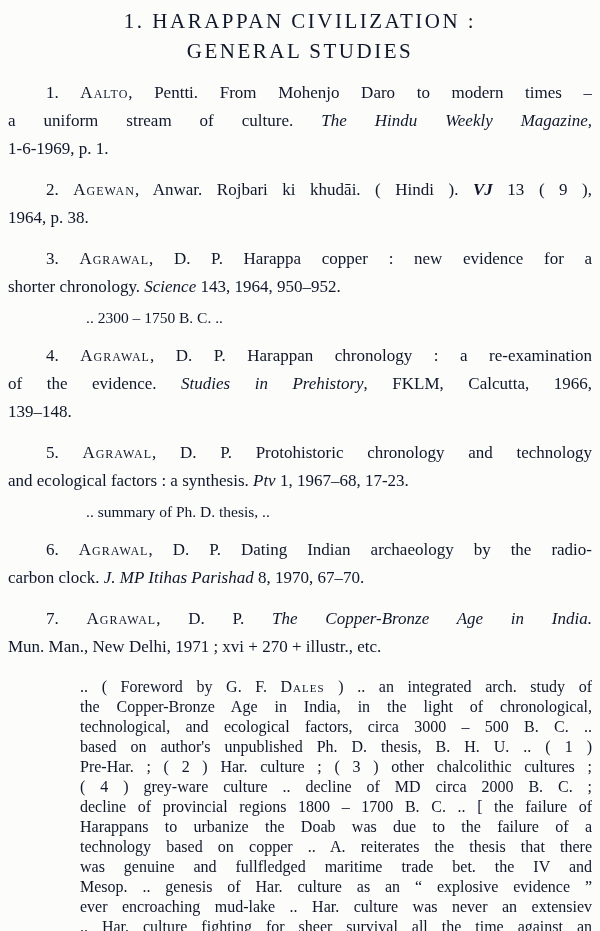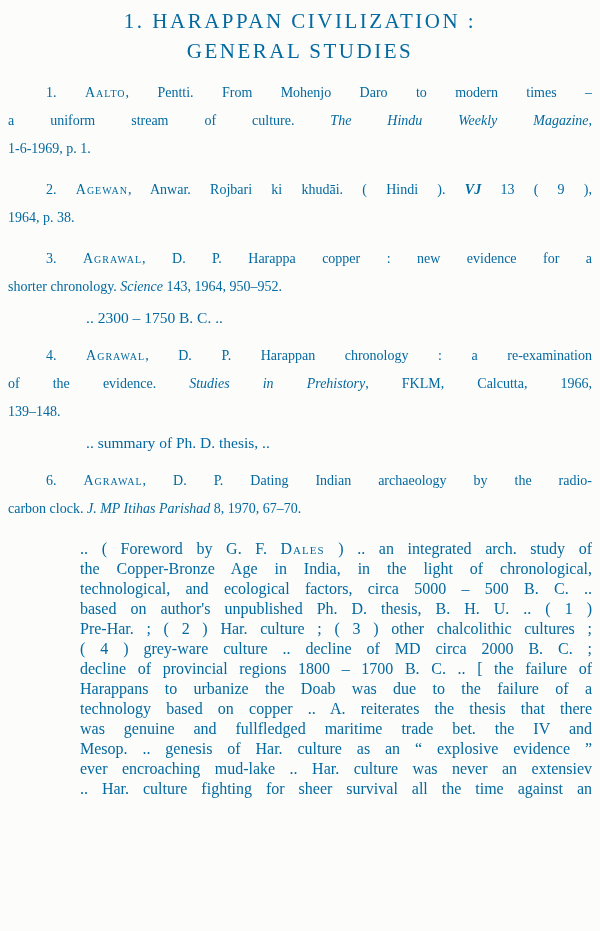--- a/index.html
+++ b/index.html
@@ -6,35 +6,35 @@
     margin: 0; padding: 0;
     width: 600px; height: 931px;
     overflow: hidden;
     background: #fcfcfa;
   }
   .page {
     box-sizing: border-box;
     width: 600px; height: 931px;
     padding: 6px 8px 0 8px;
     font-family: "Liberation Serif", "DejaVu Serif", serif;
-    color: #0369a1;
+    color: #0f172a;
     overflow: hidden;
   }
   .title-block { margin: 0 0 2px 0; }
   .title-line {
     height: 30px; line-height: 30px;
     text-align: center;
     font-size: 21px;
     letter-spacing: 2.5px;
     white-space: nowrap;
   }
   .entry { margin-top: 13px; }
   .entry .line {
     height: 28px; line-height: 28px;
-    font-size: 14px;
+    font-size: 17px;
     overflow: hidden;
   }
   .note { margin-top: 6px; }
   .note .line {
     padding-left: 78px;
     height: 22px; line-height: 22px;
     font-size: 15.5px;
     overflow: hidden;
   }
   .annot { margin-top: 16px; margin-left: 72px; }
@@ -74,31 +74,39 @@
         <div class="line"><span>shorter chronology.  </span><span class="i">Science</span><span> 143, 1964, 950–952.</span></div>
       </div>
       <div class="note">
         <div class="line"><span>.. 2300 – 1750 B. C. ..</span></div>
       </div>
       <div class="entry">
         <div class="line j ind"><span>4. </span><span class="sc">Agrawal</span><span>, D. P. Harappan chronology : a re-examination</span></div>
         <div class="line j"><span>of the evidence. </span><span class="i">Studies in Prehistory</span><span>, FKLM, Calcutta, 1966,</span></div>
         <div class="line"><span>139–148.</span></div>
       </div>
+      <div class="entry">
+        <div class="line j ind"><span>5. </span><span class="sc">Agrawal</span><span>, D. P. Protohistoric chronology and technology</span></div>
+        <div class="line"><span>and ecological factors : a synthesis.  </span><span class="i">Ptv</span><span> 1, 1967–68, 17-23.</span></div>
+      </div>
       <div class="note">
         <div class="line"><span>.. summary of Ph. D. thesis, ..</span></div>
       </div>
       <div class="entry">
         <div class="line j ind"><span>6. </span><span class="sc">Agrawal</span><span>, D. P. Dating Indian archaeology by the radio-</span></div>
         <div class="line"><span>carbon clock.  </span><span class="i">J. MP Itihas Parishad</span><span> 8, 1970, 67–70.</span></div>
       </div>
+      <div class="entry">
+        <div class="line j ind"><span>7. </span><span class="sc">Agrawal</span><span>, D. P. </span><span class="i">The Copper-Bronze Age in India.</span></div>
+        <div class="line"><span>Mun. Man., New Delhi, 1971 ; xvi + 270 + illustr., etc.</span></div>
+      </div>
       <div class="annot">
         <div class="line j"><span>.. ( Foreword by G. F. </span><span class="sc">Dales</span><span> ) .. an integrated arch. study of</span></div>
         <div class="line j"><span>the Copper-Bronze Age in India, in the light of chronological,</span></div>
-        <div class="line j"><span>technological, and ecological factors, circa 5000 – 500 B. C. ..</span></div>
+        <div class="line j"><span>technological, and ecological factors, circa 3000 – 500 B. C. ..</span></div>
         <div class="line j"><span>based on author's unpublished Ph. D. thesis, B. H. U. .. ( 1 )</span></div>
         <div class="line j"><span>Pre-Har. ; ( 2 ) Har. culture ; ( 3 ) other chalcolithic cultures ;</span></div>
         <div class="line j"><span>( 4 ) grey-ware culture .. decline of MD circa 2000 B. C. ;</span></div>
         <div class="line j"><span>decline of provincial regions 1800 – 1700 B. C. .. [ the failure of</span></div>
         <div class="line j"><span>Harappans to urbanize the Doab was due to the failure of a</span></div>
         <div class="line j"><span>technology based on copper .. A. reiterates the thesis that there</span></div>
         <div class="line j"><span>was genuine and fullfledged maritime trade bet. the IV and</span></div>
         <div class="line j"><span>Mesop. .. genesis of Har. culture as an “ explosive evidence ”</span></div>
         <div class="line j"><span>ever encroaching mud-lake .. Har. culture was never an extensiev</span></div>
         <div class="line j"><span>.. Har. culture fighting for sheer survival all the time against an</span></div>

